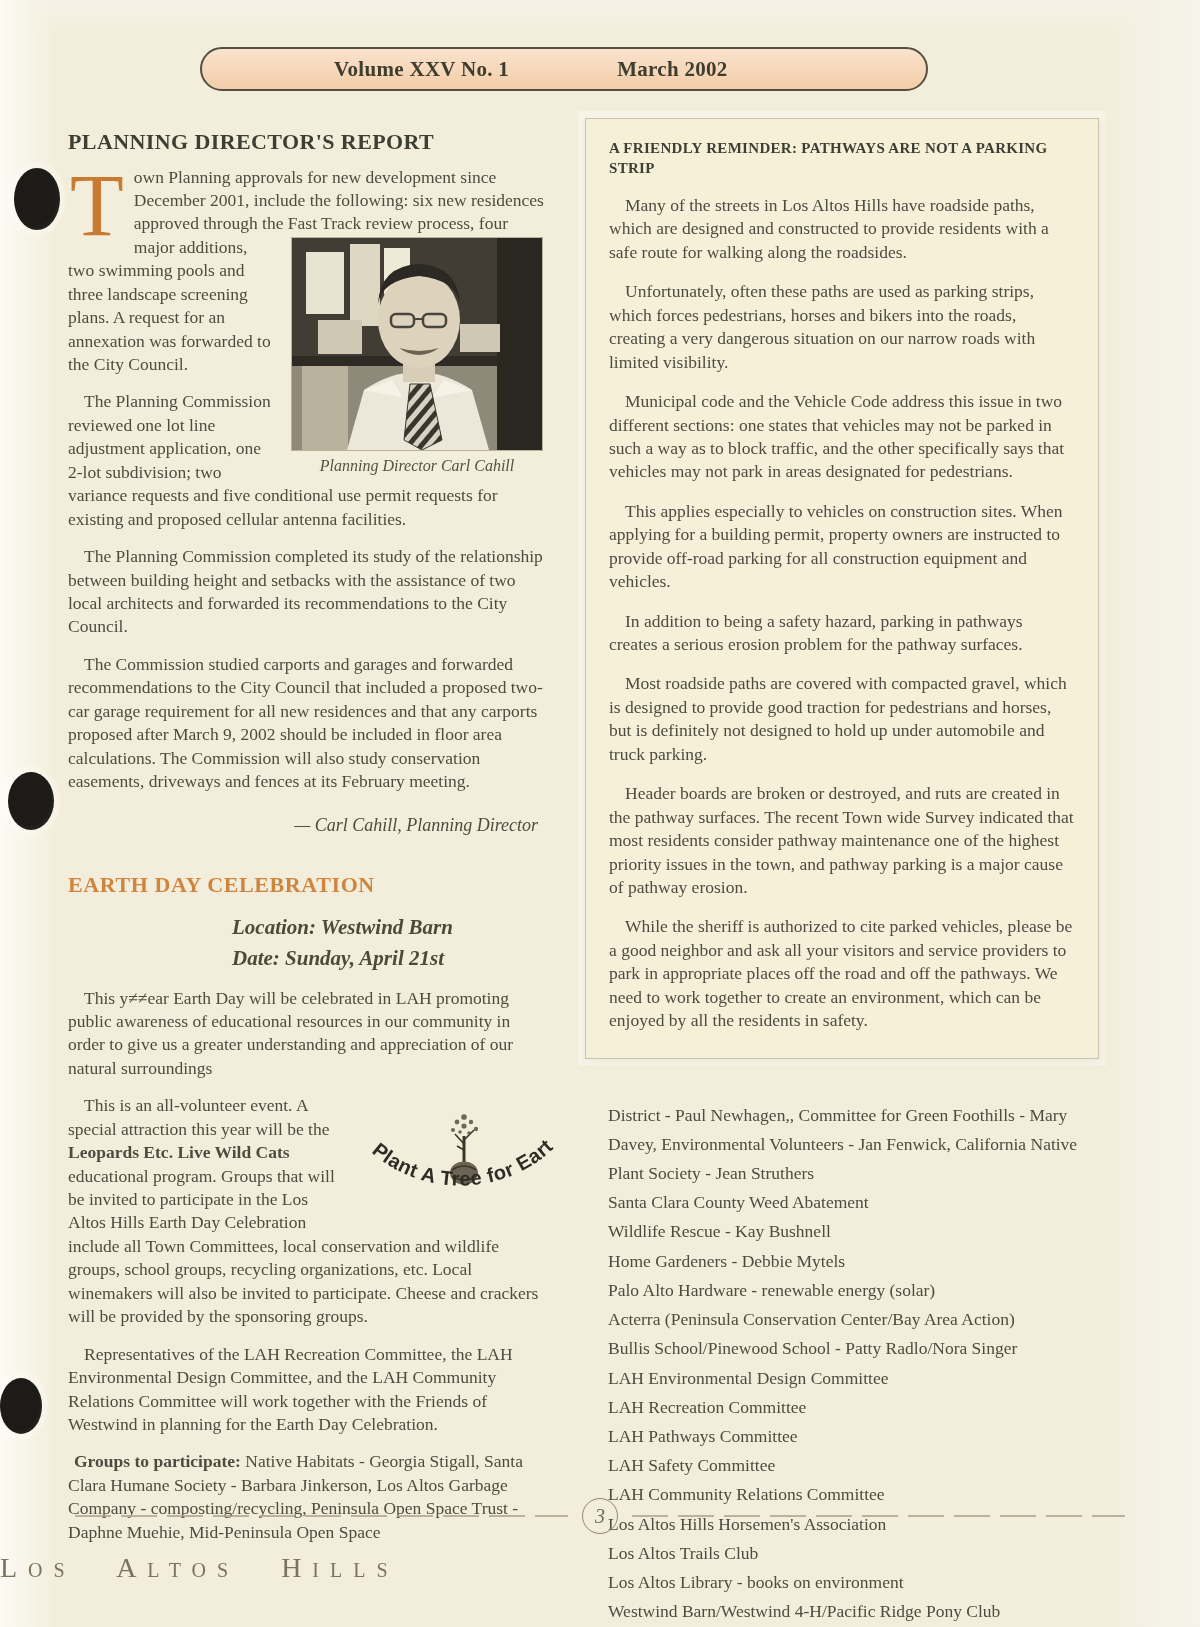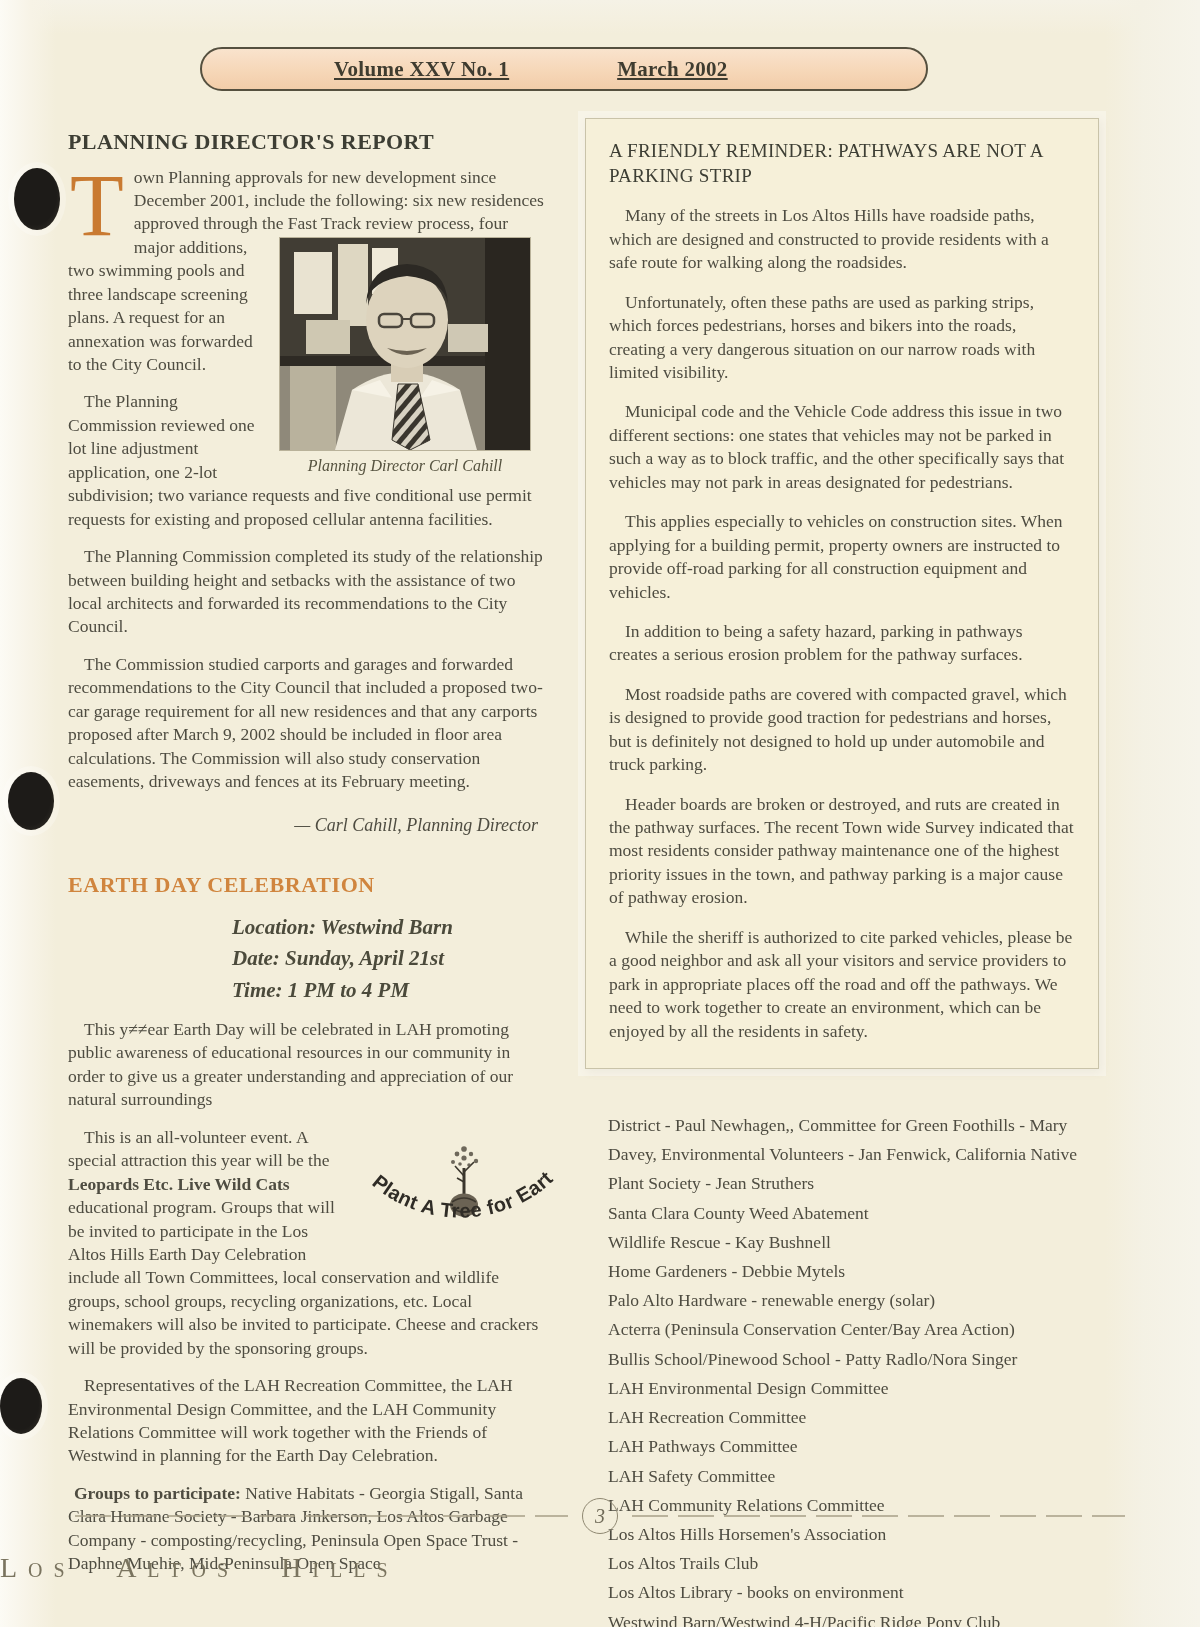--- a/index.html
+++ b/index.html
@@ -21,56 +21,56 @@
   .hole1{left:14px;top:168px;width:46px;height:62px;}
   .hole2{left:8px;top:772px;width:46px;height:58px;}
   .hole3{left:0px;top:1378px;width:42px;height:56px;}
 
   
   .banner{
     position:absolute;left:200px;top:47px;width:728px;height:44px;
     border:2px solid #55503f;border-radius:26px;
     background:linear-gradient(180deg,#f9e3cd 0%,#f6d7b8 55%,#f2cda9 100%);
     display:flex;align-items:center;padding-left:132px;gap:108px;box-sizing:border-box;
-    font-weight:bold;font-size:21px;color:#3f3c30;letter-spacing:0.3px;text-decoration:underline;
+    font-weight:bold;font-size:21px;color:#3f3c30;letter-spacing:0.3px;
   }
 
   
   .col-left{position:absolute;left:68px;top:128px;width:478px;}
   .col-right{position:absolute;left:585px;top:118px;width:514px;}
 
   h1,h2{font-family:"Liberation Serif",serif;}
   .h-dark{font-size:22px;font-weight:bold;color:#3d3e34;letter-spacing:0.4px;margin:0 0 10px 0;line-height:1.25;}
   .h-orange{font-size:22px;font-weight:bold;color:#d0853e;letter-spacing:0.6px;margin:34px 0 14px 0;}
 
   p{font-size:17.5px;line-height:1.34;margin:0 0 14px 0;text-indent:16px;}
   .lead{text-indent:0;}
   .dropcap{
     float:left;font-size:88px;line-height:0.72;color:#c97a31;
     padding:8px 10px 0 2px;font-weight:normal;
   }
-  .photo-float{float:right;width:250px;margin:2px 16px 6px 14px;display:block;text-align:center;}
+  .photo-float{float:right;width:250px;margin:2px 4px 6px 14px;display:block;text-align:center;}
   .photo-float svg{display:block;width:250px;height:212px;box-shadow:0 0 0 1px #b9b29a;}
   .caption{display:block;font-style:italic;font-size:16px;color:#55523f;margin-top:5px;text-indent:0;}
   .byline{text-align:right;font-style:italic;font-size:18px;padding-right:8px;margin:20px 0 6px 0;text-indent:0;}
 
   .event-lines{margin:10px 0 12px 164px;font-size:21px;font-weight:bold;font-style:italic;color:#4b4a3b;line-height:1.5;}
   .event-lines div{white-space:nowrap;}
 
   .logo-float{float:right;width:195px;margin:16px 0 4px 10px;}
   .groups-para{text-indent:6px;}
   .groups-label{font-weight:bold;}
 
   
   .reminder-box{
     border:1px solid #c9c3a9;background:#f6f0d9;
     box-shadow:0 0 0 7px rgba(255,255,255,0.35), 2px 3px 8px rgba(120,110,80,0.12);
     padding:20px 23px 12px 23px;box-sizing:border-box;width:514px;
   }
-  .reminder-box h2{font-size:19px;font-weight:normal;color:#3d3e34;margin:0 0 16px 0;line-height:1.3;letter-spacing:0.3px;}
+  .reminder-box h2{font-size:15px;font-weight:bold;color:#3d3e34;margin:0 0 16px 0;line-height:1.3;letter-spacing:0.3px;}
   .reminder-box p{margin:16px 0 13px 0;}
 
   .participants{list-style:none;margin:42px 0 0 23px;padding:0;font-size:17.5px;line-height:1.67;color:#4e4c41;}
   .participants li{margin:0;}
 
   
   .footer-rule{position:absolute;left:75px;top:1498px;width:1050px;display:flex;align-items:center;}
   .rule-seg{flex:1;height:2px;opacity:0.75;
     background:repeating-linear-gradient(90deg,#a79f87 0 36px, rgba(0,0,0,0) 36px 46px);}
   .page-circle{width:34px;height:34px;border:1.5px solid #8f8872;border-radius:50%;
@@ -139,21 +139,20 @@
   <p>The Planning Commission reviewed one lot line adjustment application, one 2-lot subdivision; two variance requests and five conditional use permit requests for existing and proposed cellular antenna facilities.</p>
   <p>The Planning Commission completed its study of the relationship between building height and setbacks with the assistance of two local architects and forwarded its recommendations to the City Council.</p>
   <p>The Commission studied carports and garages and forwarded recommendations to the City Council that included a proposed two-car garage requirement for all new residences and that any carports proposed after March 9, 2002 should be included in floor area calculations. The Commission will also study conservation easements, driveways and fences at its February meeting.</p>
   <p class="byline">— Carl Cahill, Planning Director</p>
 
   <h2 class="h-orange">EARTH DAY CELEBRATION</h2>
 
   <div class="event-lines">
     <div>Location: Westwind Barn</div>
     <div>Date: Sunday, April 21st</div>
-    <div>Time: 1 PM to 4 PM</div>
   </div>
 
   <p>This y≠≠ear Earth Day will be celebrated in LAH  promoting public awareness of educational resources in our community in order to give us a greater understanding and appreciation of our natural surroundings</p>
 
   <p>
     <span class="logo-float">
       <svg viewBox="0 0 195 100" width="195" height="100" xmlns="http://www.w3.org/2000/svg">
         <defs>
           <path id="logoArc" d="M4,42 C 55,88 140,88 191,34" fill="none"></path>
         </defs>

